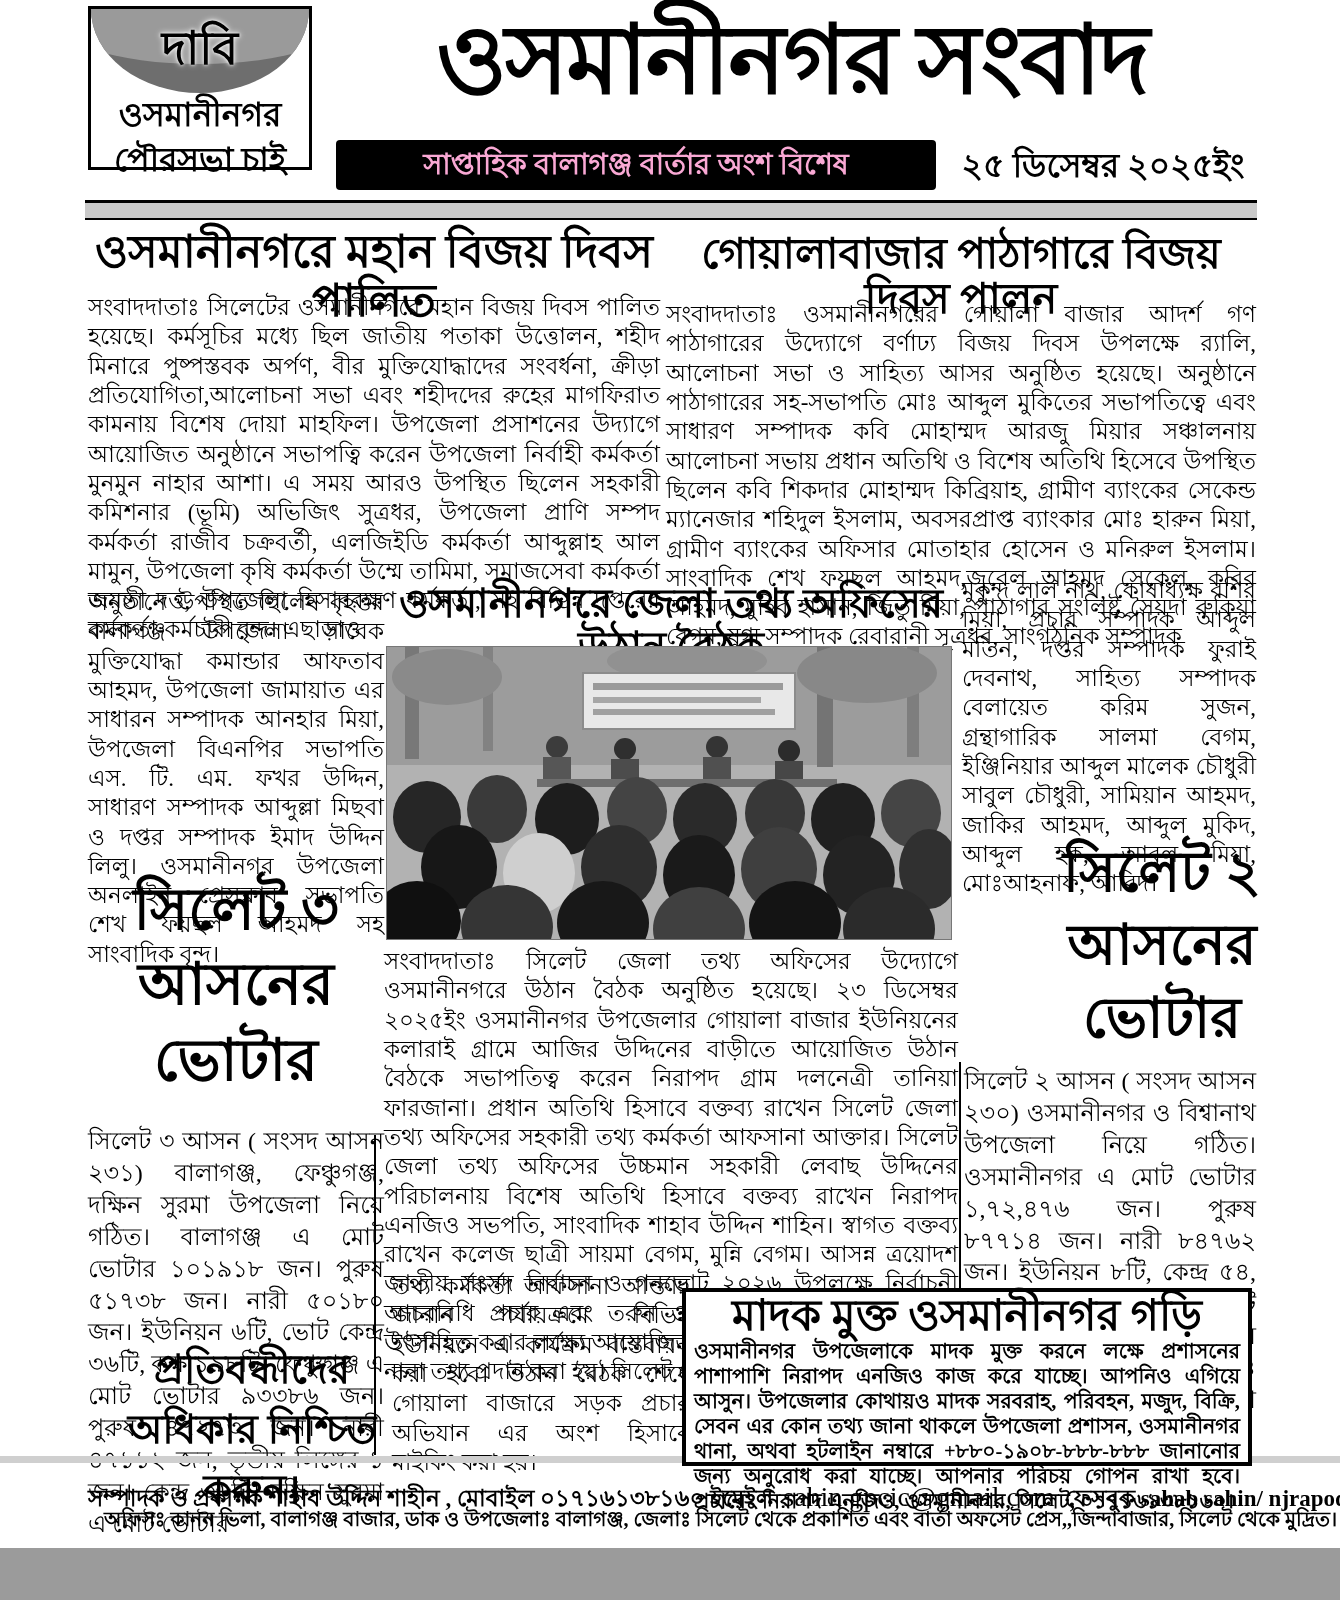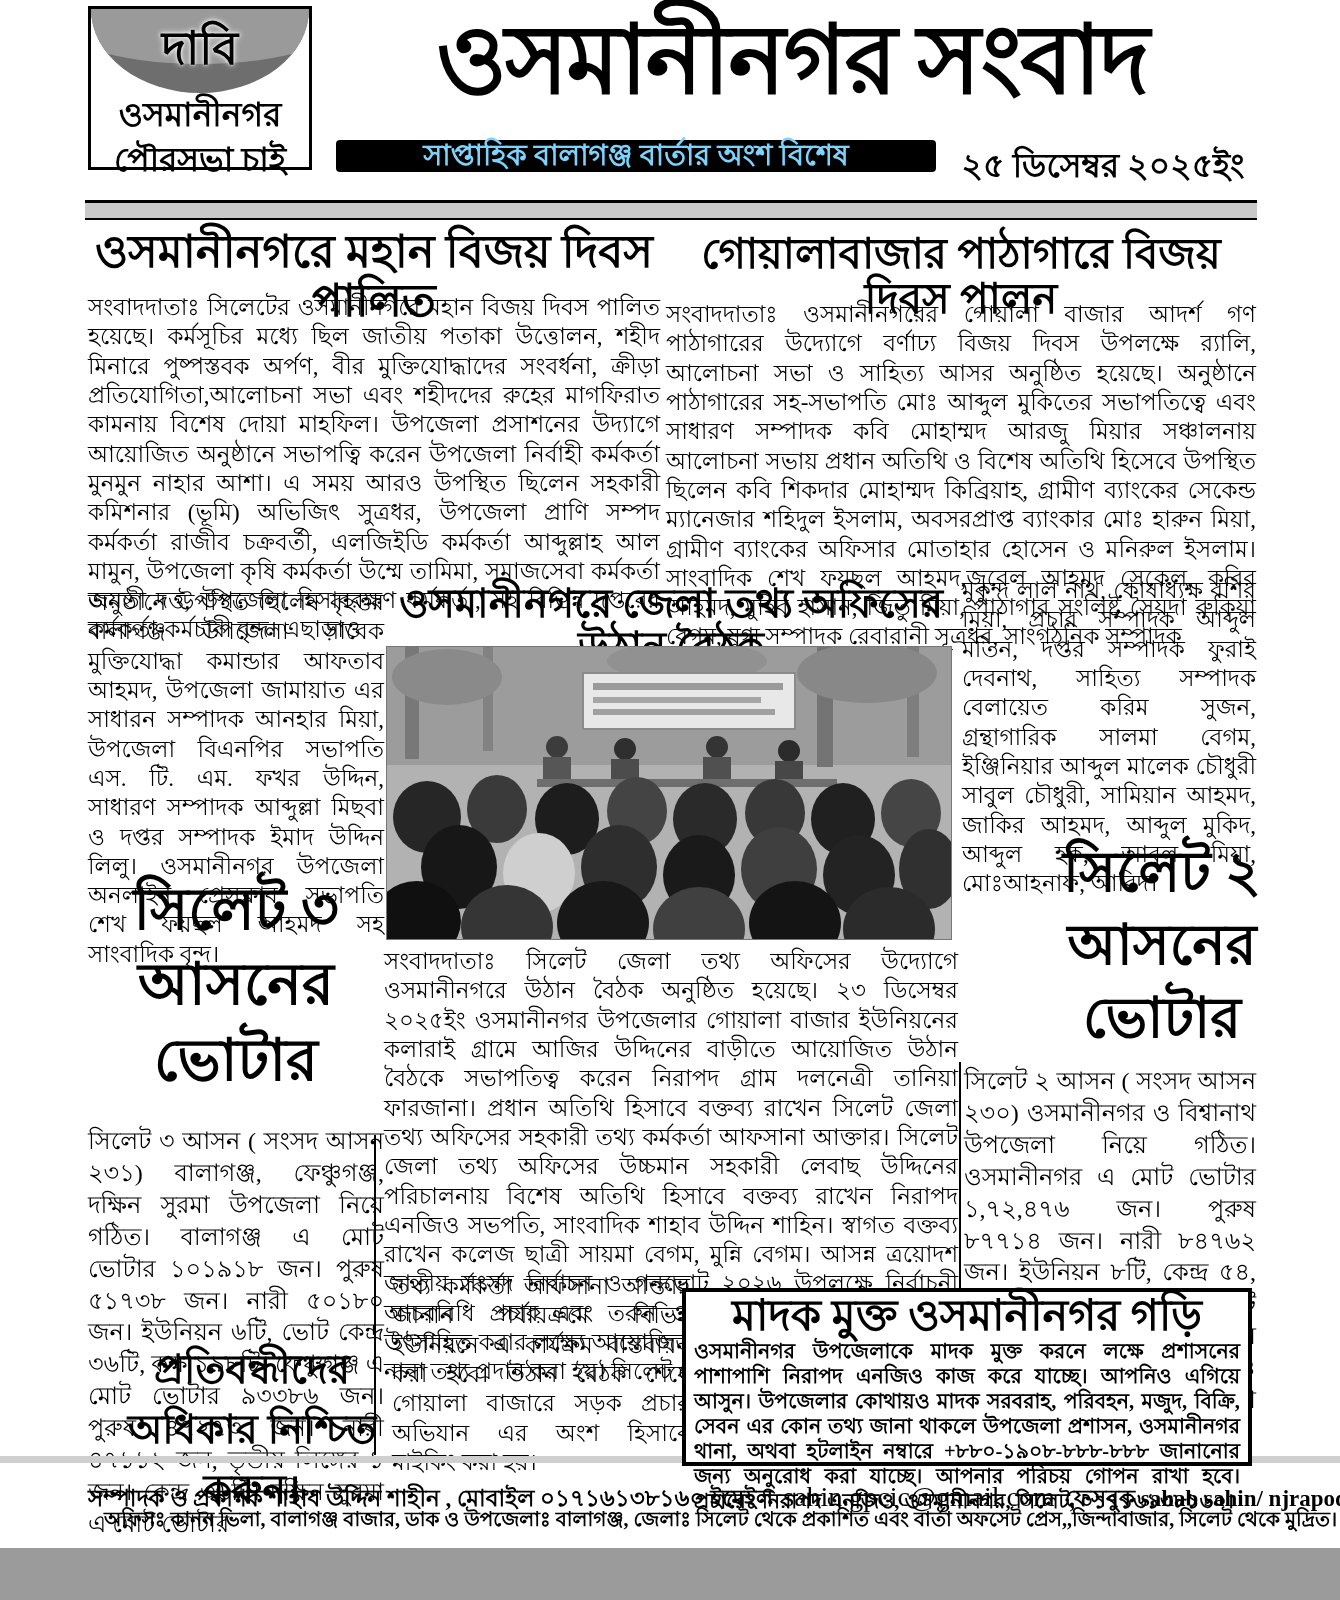--- a/index.html
+++ b/index.html
@@ -8,21 +8,21 @@
   #page { position:relative; width:1340px; height:1600px; background:#fff; overflow:hidden; }
   .abs { position:absolute; }
 
   
   .logo-box { left:88px; top:6px; width:224px; height:164px; border:3px solid #000; background:#fff; }
   .logo-top { position:relative; width:100%; height:84px; background:#6e6e6e; border-radius:0 0 50% 50% / 0 0 100% 100%; display:flex; align-items:center; justify-content:center; overflow:hidden; }
   .logo-top:before { content:""; position:absolute; left:-20%; top:-55%; width:140%; height:120%; background:#9a9a9a; border-radius:50%; }
   .logo-badge { position:relative; font-size:46px; font-weight:bold; color:#000; text-shadow:0 0 3px #fff,0 0 6px #fff; z-index:1; }
   .logo-line { text-align:center; font-size:33px; font-weight:bold; line-height:1.35; }
   .masthead-title { left:322px; top:8px; width:940px; text-align:center; font-size:96px; font-weight:bold; letter-spacing:-2px; line-height:1.1; white-space:nowrap; }
-  .subtitle-banner { left:336px; top:140px; width:600px; height:32px; background:#000; color:#7dd3fc; display:flex; align-items:center; justify-content:center; font-size:29px; font-weight:bold; border-radius:4px; }
+  .subtitle-banner { left:336px; top:140px; width:600px; height:50px; background:#000; color:#f9a8d4; display:flex; align-items:center; justify-content:center; font-size:29px; font-weight:bold; border-radius:4px; }
   .issue-date { left:948px; top:140px; width:310px; font-size:33px; font-weight:bold; text-align:center; white-space:nowrap; }
   .top-band { left:85px; top:200px; width:1172px; height:20px; background:#c9c9c9; border-top:3px solid #000; border-bottom:2px solid #000; }
 
   
   .headline { font-weight:bold; line-height:1.08; }
   .bn-body { font-size:23px; line-height:1.275; text-align:justify; }
   .section-head { font-weight:bold; text-align:center; line-height:1.3; }
 
   .vd-head { left:88px; top:228px; width:572px; font-size:45px; text-align:center; }
   .vd-main { left:88px; top:293px; width:572px; }

